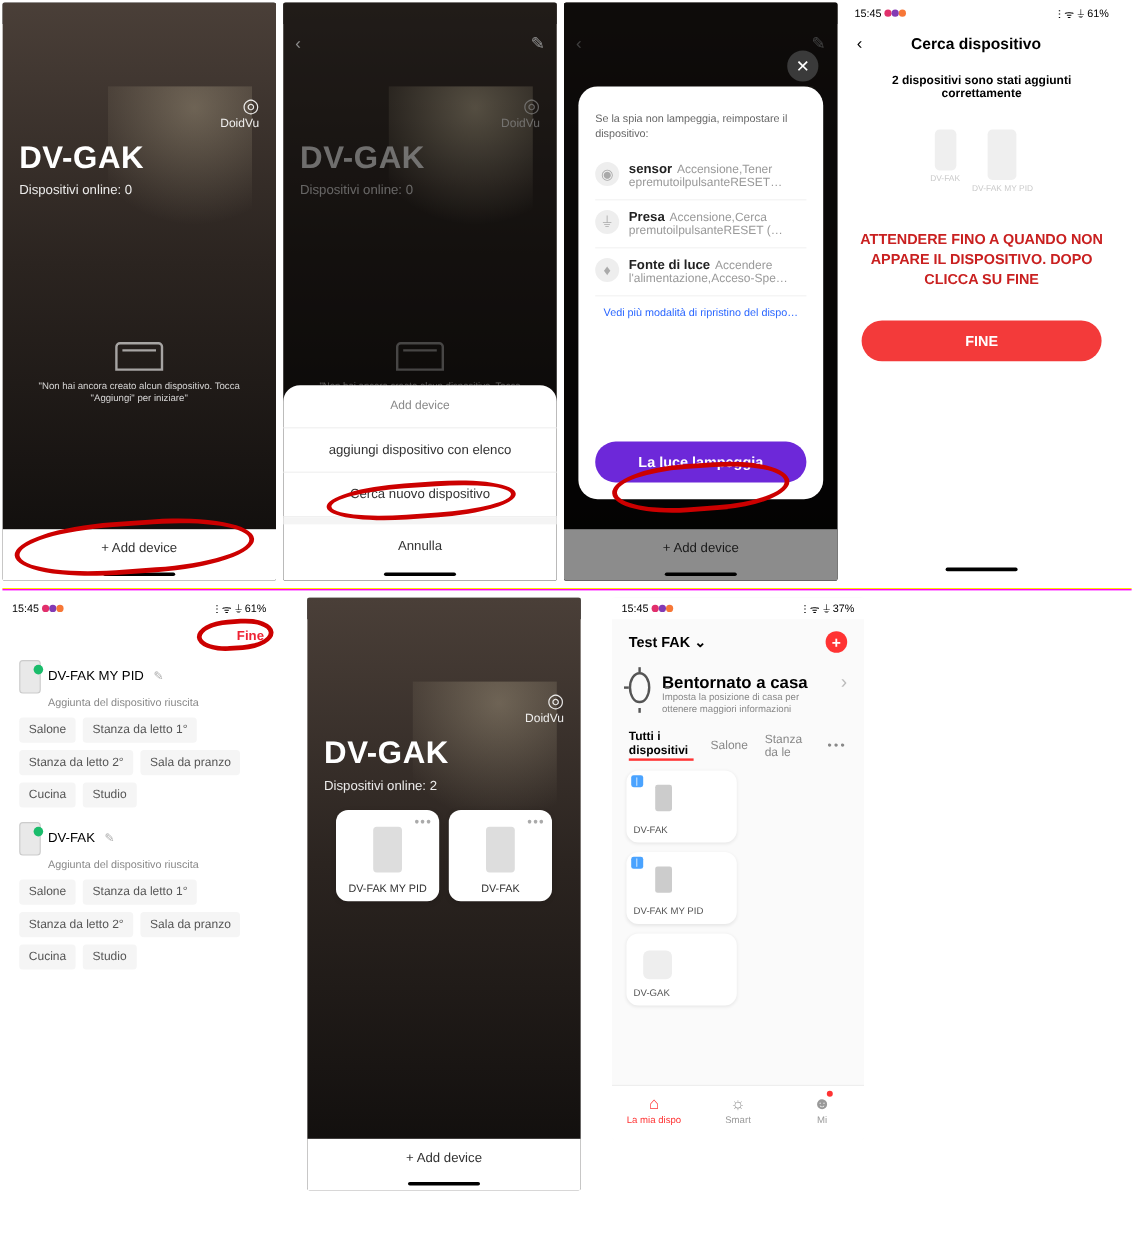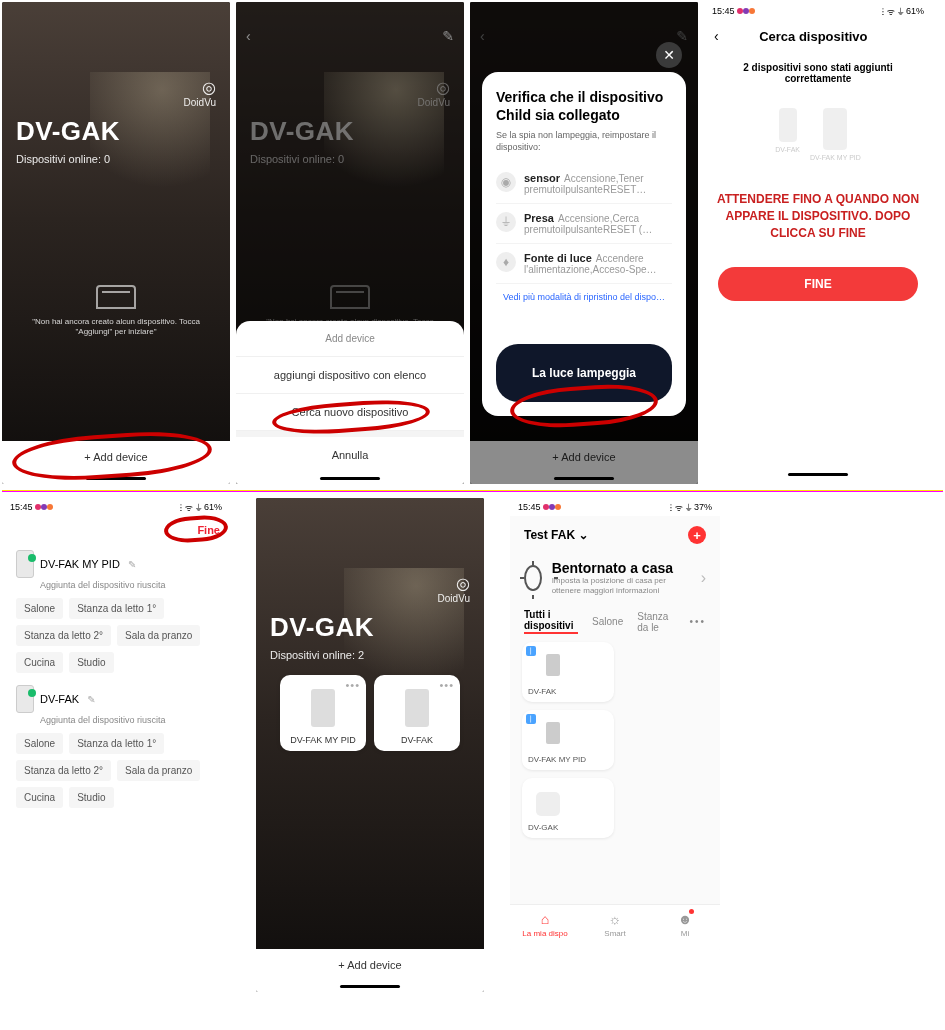--- a/index.html
+++ b/index.html
@@ -48,21 +48,21 @@
   .modal { position:absolute; left:12px; right:12px; top:70px; bottom:68px; background:#fff; border-radius:16px; padding:16px 14px 14px; display:flex; flex-direction:column;}
   .modal-close { position:absolute; right:16px; top:40px; width:26px; height:26px; border-radius:50%; background:#3a3a3a; color:#fff; display:flex; align-items:center; justify-content:center; font-size:14px;}
   .m-title { font-size:14px; font-weight:700; line-height:1.3; }
   .m-sub { font-size:9px; color:#666; margin-top:6px; line-height:1.3;}
   .m-list { margin-top:10px; }
   .m-item { display:flex; gap:8px; padding:8px 0; border-bottom:1px solid #f3f3f3; font-size:10px;}
   .m-ico { width:20px; height:20px; border-radius:50%; background:#eee; flex:none; display:flex; align-items:center; justify-content:center; color:#aaa; font-size:12px;}
   .m-item b { color:#222; font-size:11px; }
   .m-item span { color:#999; margin-left:4px;}
   .m-link { font-size:9px; color:#2a66ff; text-align:center; margin-top:8px;}
-  .m-cta { margin-top:auto; background:#0f172a; color:#fff; text-align:center; border-radius:22px; padding:22px 0; font-size:12px; font-weight:600;}
+  .m-cta { margin-top:auto; background:#6d28d9; color:#fff; text-align:center; border-radius:22px; padding:10px 0; font-size:12px; font-weight:600;}
   .success-txt { text-align:center; font-size:10px; font-weight:600; margin:10px 8px;}
   .placeholder-devs { display:flex; gap:10px; justify-content:center; margin-top:24px; opacity:.45;}
   .pdev { text-align:center; font-size:7px; color:#888;}
   .pdev .img { width:24px; height:42px; background:#ddd; border-radius:4px; margin:0 auto 4px; position:relative;}
   .pdev .img.outer { width:18px; height:34px;}
   .red-wait { color:#c92020; font-weight:700; text-align:center; font-size:12px; line-height:1.4; margin:30px 12px 0;}
   .pill-red { background:#f33a3a; color:#fff; text-align:center; border-radius:22px; padding:10px 0; font-size:12px; font-weight:600; margin:26px 14px 0;}
 
   .success-page { background:#fff; color:#000;}
   .fine-link { color:#e23; font-size:11px; font-weight:600; }
@@ -78,21 +78,21 @@
 
   .cards-row { display:flex; gap:8px; padding:0 10px;}
   .devcard { flex:1; background:#fff; border-radius:10px; padding:8px 6px 6px; text-align:center; box-shadow:0 1px 4px rgba(0,0,0,.12); position:relative;}
   .devcard .dots{position:absolute;right:6px;top:4px;color:#aaa;font-size:11px;letter-spacing:1px;}
   .devcard .img { width:24px; height:38px; background:#ddd; border-radius:3px; margin:6px auto 8px;}
   .devcard .lbl { font-size:9px; color:#333;}
 
   .home-head { padding:10px 14px;}
   .home-title { font-size:12px; font-weight:700;}
   .plus { width:18px; height:18px; border-radius:50%; background:#f33; color:#fff; display:flex; align-items:center; justify-content:center; font-size:13px; font-weight:700;}
-  .welcome { display:flex; gap:10px; padding:6px 14px 10px; align-items:center;}
+  .welcome { display:flex; gap:10px; padding:6px 14px 10px; }
   .sun { width:26px; height:26px; border:2px solid #555; border-radius:50%; position:relative;}
   .sun::before,.sun::after{content:"";position:absolute;background:#555;}
   .sun::before{left:50%;top:-6px;width:2px;height:4px;transform:translateX(-50%);box-shadow:0 34px 0 #555;}
   .sun::after{top:50%;left:-6px;height:2px;width:4px;transform:translateY(-50%);box-shadow:34px 0 0 #555;}
   .welc-t { font-size:14px; font-weight:700;}
   .welc-s { font-size:8px; color:#888; line-height:1.2;}
   .tabs { display:flex; gap:14px; padding:4px 14px 8px; font-size:10px; color:#888; align-items:center;}
   .tabs .active{ color:#000; font-weight:700; border-bottom:2px solid #f33; padding-bottom:1px;}
   .tabs .more{margin-left:auto;letter-spacing:2px;}
   .hgrid { display:flex; flex-wrap:wrap; gap:8px; padding:0 12px;}
@@ -188,26 +188,25 @@
         </span>
       </div>
   <div class="topbar backdimmed">
         <span>‹</span>
         <span></span>
         <span>✎</span>
       </div>
   <div class="modal-backdrop"></div>
   <div class="modal-close">✕</div>
   <div class="modal">
-    <div class="m-title">Verifica che il dispositivo Child sia collegato</div>
     <div class="m-sub">Se la spia non lampeggia, reimpostare il dispositivo:</div>
     <div class="m-list">
       <div class="m-item">
             <div class="m-ico">◉</div>
-            <div><b>sensor</b><span>Accensione,Tener premutoilpulsanteRESET…</span></div>
+            <div><b>sensor</b><span>Accensione,Tener epremutoilpulsanteRESET…</span></div>
           </div>
       <div class="m-item">
             <div class="m-ico">⏚</div>
             <div><b>Presa</b><span>Accensione,Cerca premutoilpulsanteRESET  (…</span></div>
           </div>
       <div class="m-item">
             <div class="m-ico">♦</div>
             <div><b>Fonte di luce</b><span>Accendere l'alimentazione,Acceso-Spe…</span></div>
           </div>
     </div>

